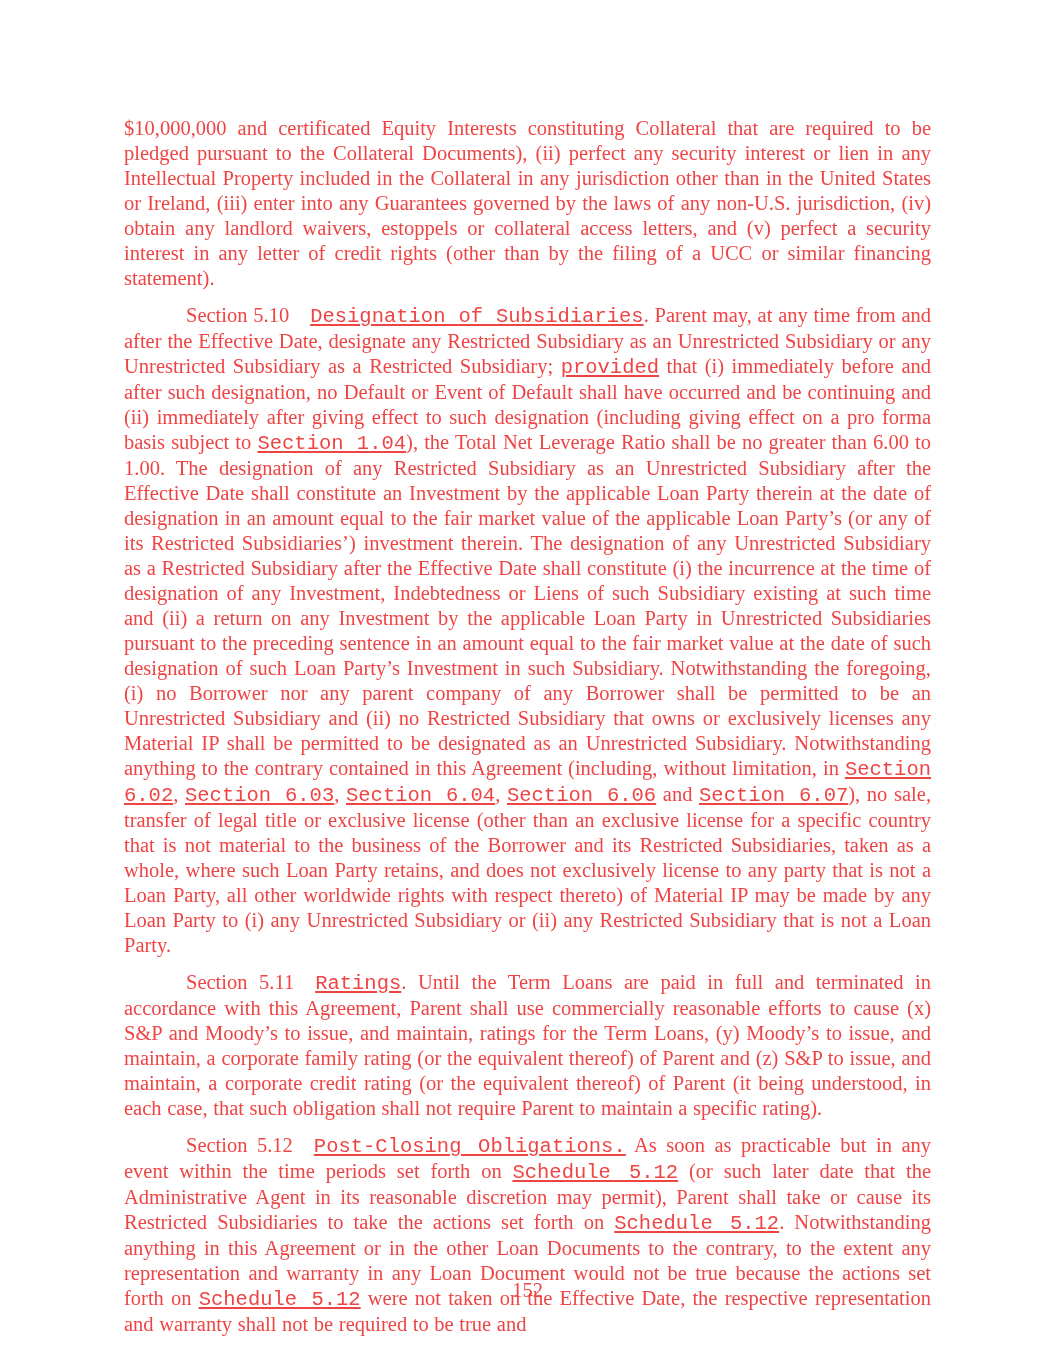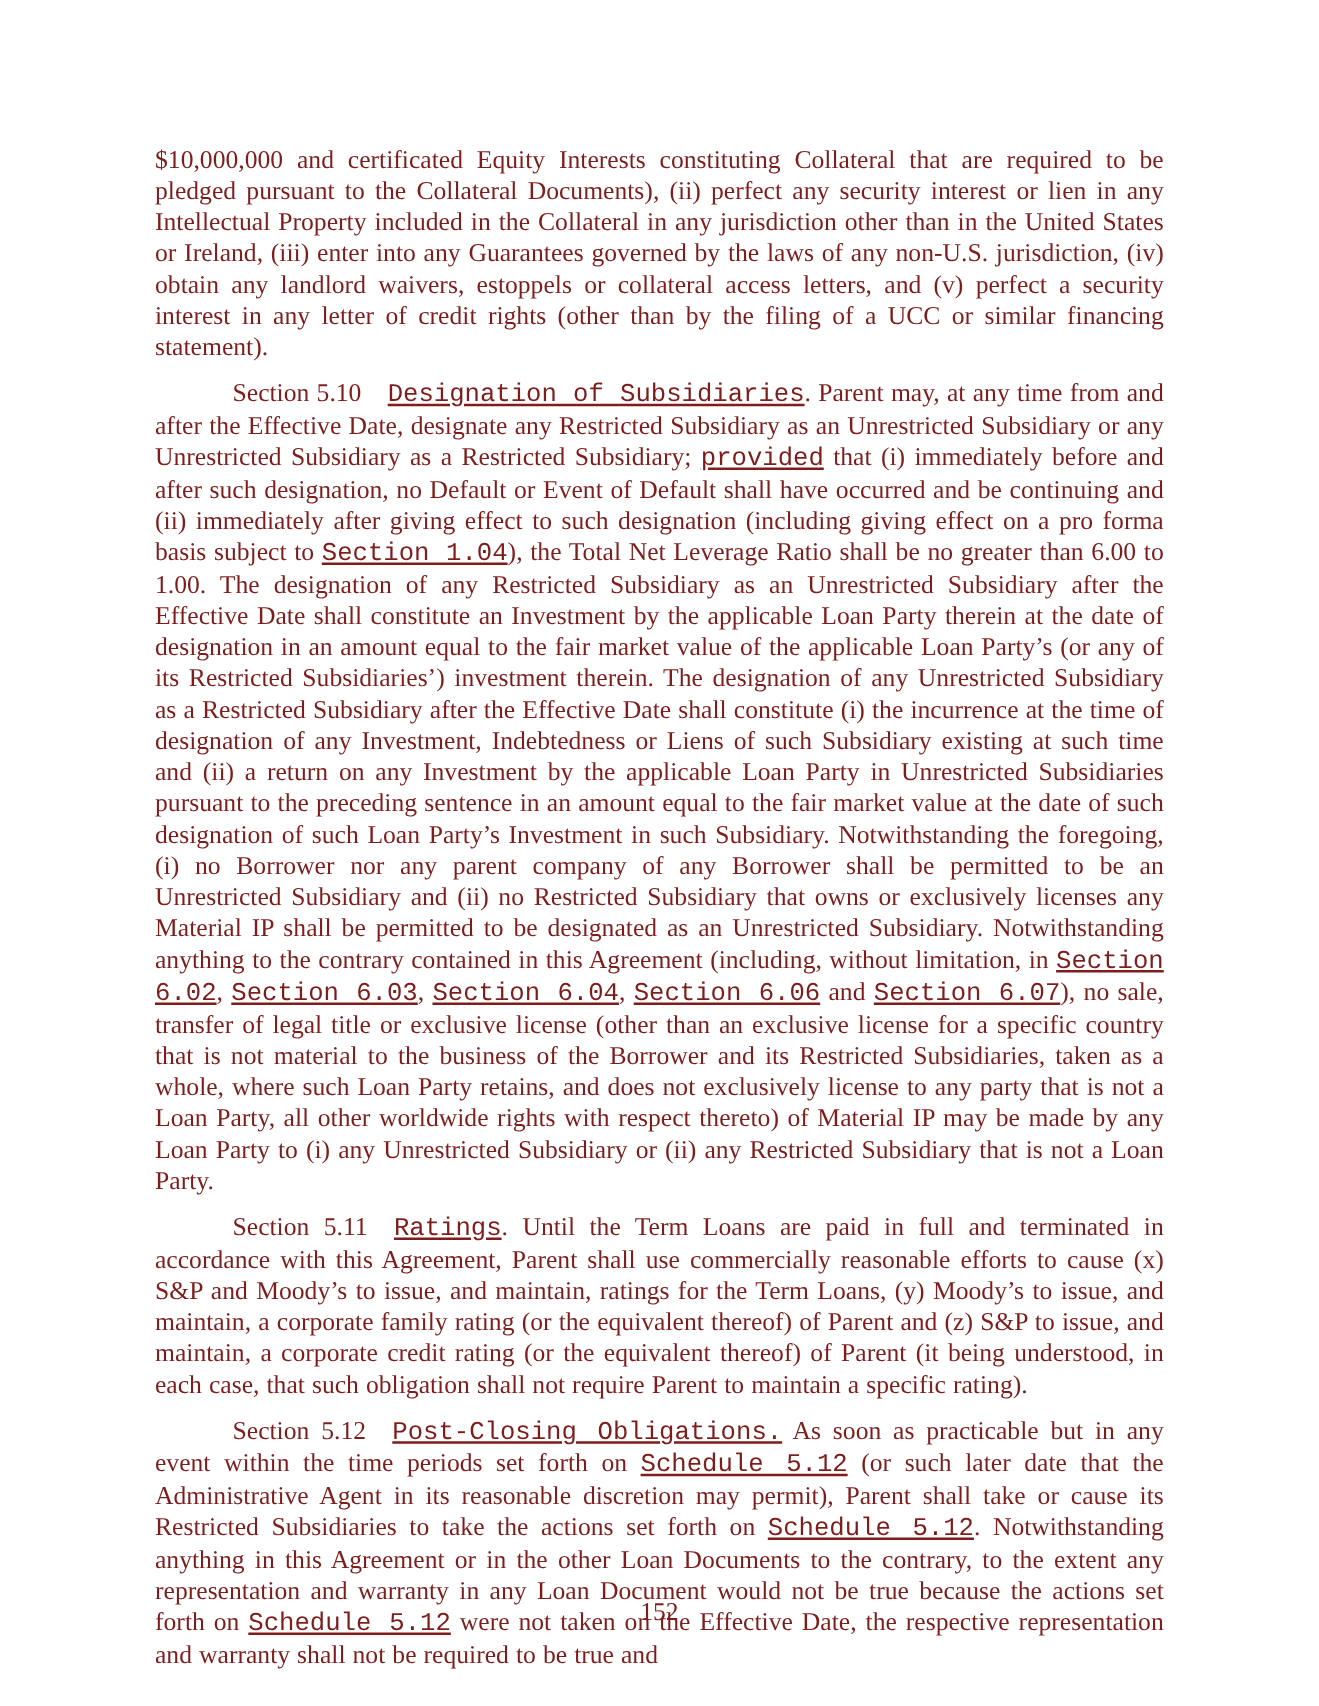--- a/index.html
+++ b/index.html
@@ -5,21 +5,21 @@
   html, body {
     margin: 0;
     padding: 0;
     background: #ffffff;
   }
   .page {
     position: relative;
     width: 1055px;
     height: 1365px;
     background: #ffffff;
-    color: #7f1d1d;
+    color: #ef4444;
     font-family: "Liberation Serif", "DejaVu Serif", serif;
     overflow: hidden;
     box-sizing: border-box;
   }
   .doc-body {
     position: absolute;
     top: 116px;
     left: 124px;
     right: 124px;
   }

